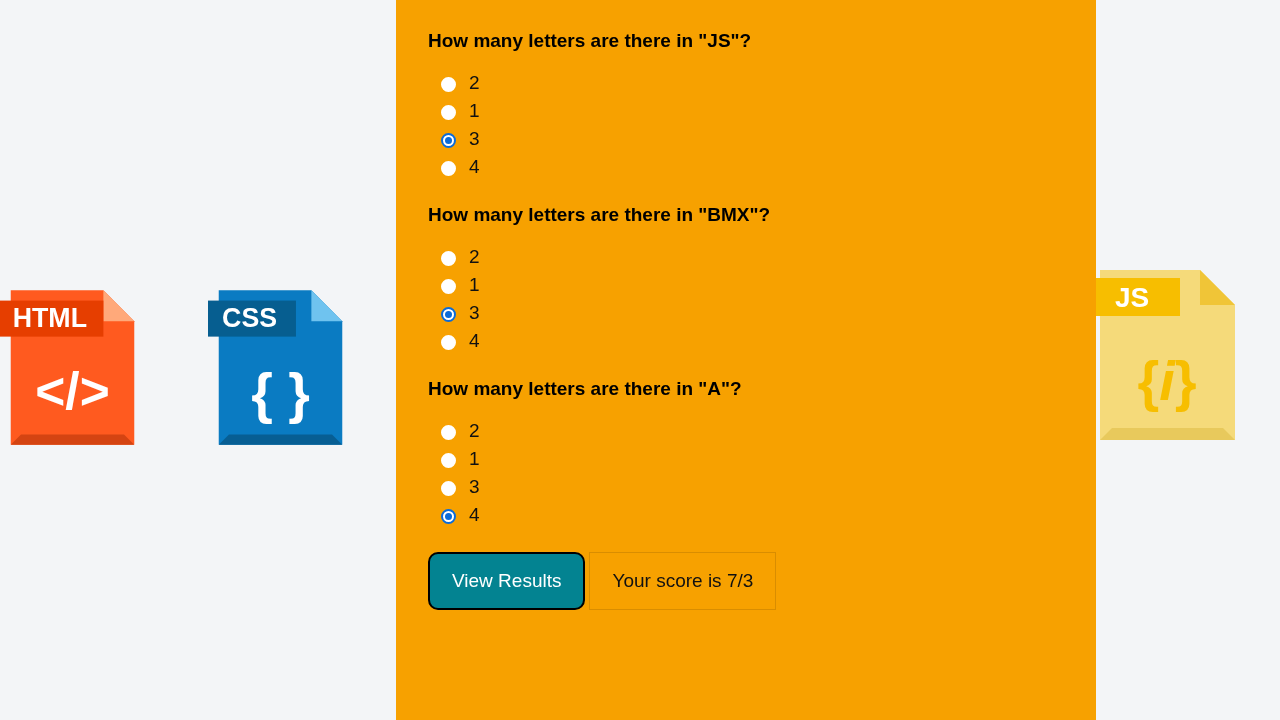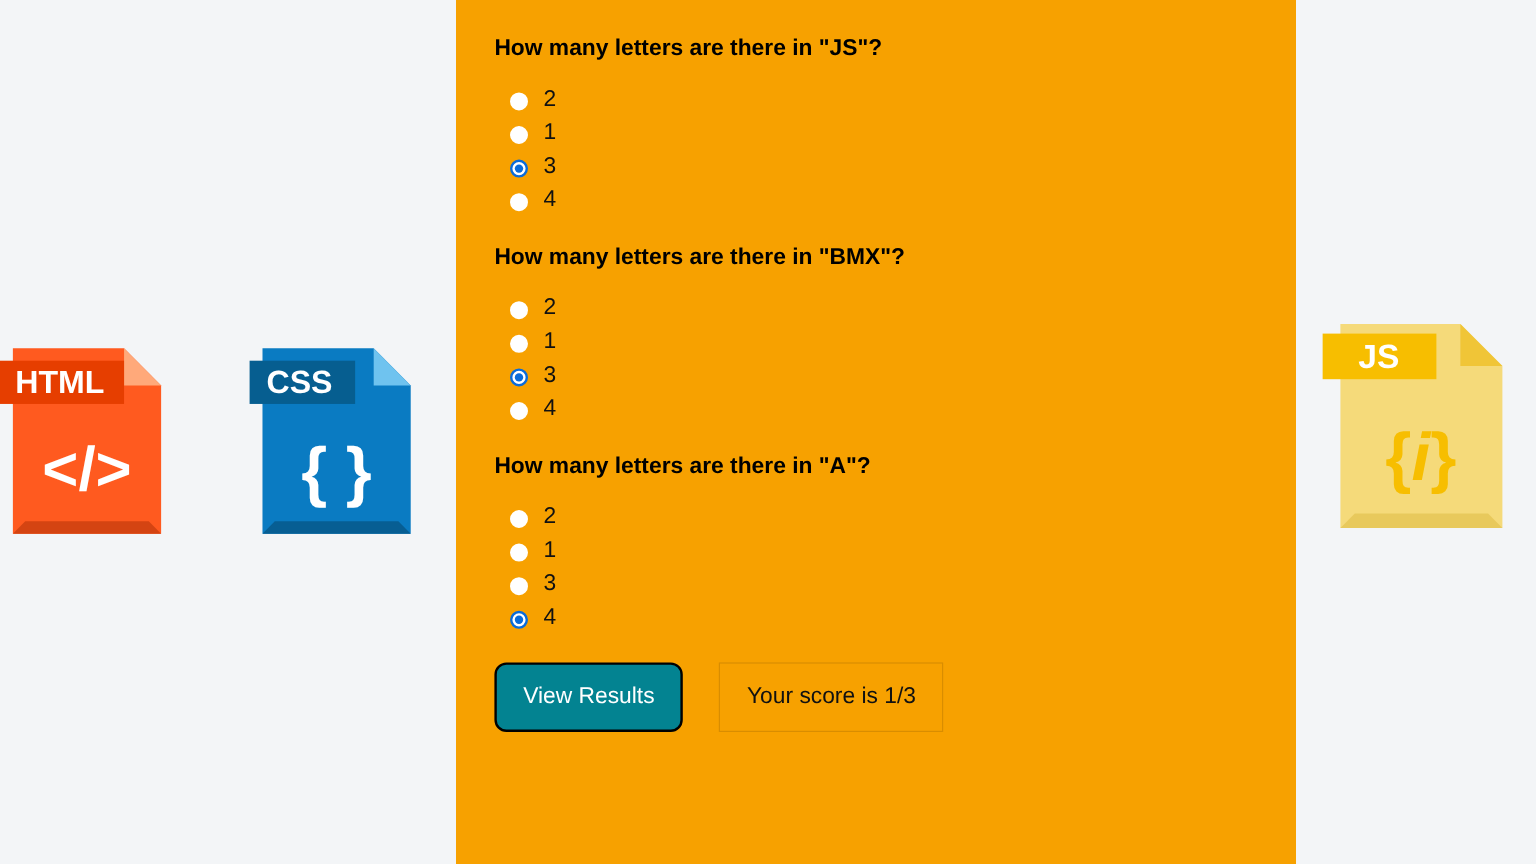--- a/index.html
+++ b/index.html
@@ -15,26 +15,26 @@
 
   
   .file-icon {
     position: absolute;
     width: 140px;
     height: 170px;
   }
   .file-icon svg { width: 100%; height: 100%; display: block; }
   .html-icon { left: 0;  top: 280px; width: 145px; height: 175px; }
   .css-icon  { left: 208px; top: 280px; width: 145px; height: 175px; }
-  .js-icon   { right: 18px; top: 260px; width: 160px; height: 190px; text-align: center; }
+  .js-icon   { right: 35px; top: 260px; width: 160px; height: 190px; text-align: center; }
 
   
   .quiz-panel {
     position: absolute;
-    left: 380px;
+    left: 396px;
     top: 0;
     width: 700px;
     height: 720px;
     background: #f7a100;
     padding: 30px 32px 30px 32px;
   }
 
   .question-block { margin-bottom: 26px; }
   .question-text  {
     font-size: 19px;
@@ -70,21 +70,21 @@
     position: absolute;
     left: 2px; top: 2px;
     width: 7px; height: 7px;
     border-radius: 50%;
     background: #0a6bd9;
   }
 
   .footer-row {
     display: flex;
     align-items: stretch;
-    gap: 30px;
+    gap: 4px;
     margin-top: 14px;
   }
   .view-btn {
     background: #038391;
     color: #fff;
     border: 2px solid #000;
     border-radius: 10px;
     font-size: 19px;
     padding: 16px 22px;
     cursor: pointer;
@@ -197,16 +197,16 @@
       </label>
       <label class="answer-row">
         <input type="radio" name="q3" checked="" style="">
         <span>4</span>
       </label>
     </div>
   </div>
 
   <div class="footer-row">
     <button class="view-btn">View Results</button>
-    <div class="score-box">Your score is 1/3</div>
+    <div class="score-box">Your score is 7/3</div>
   </div>
 
 </div>
 
 </body></html>

